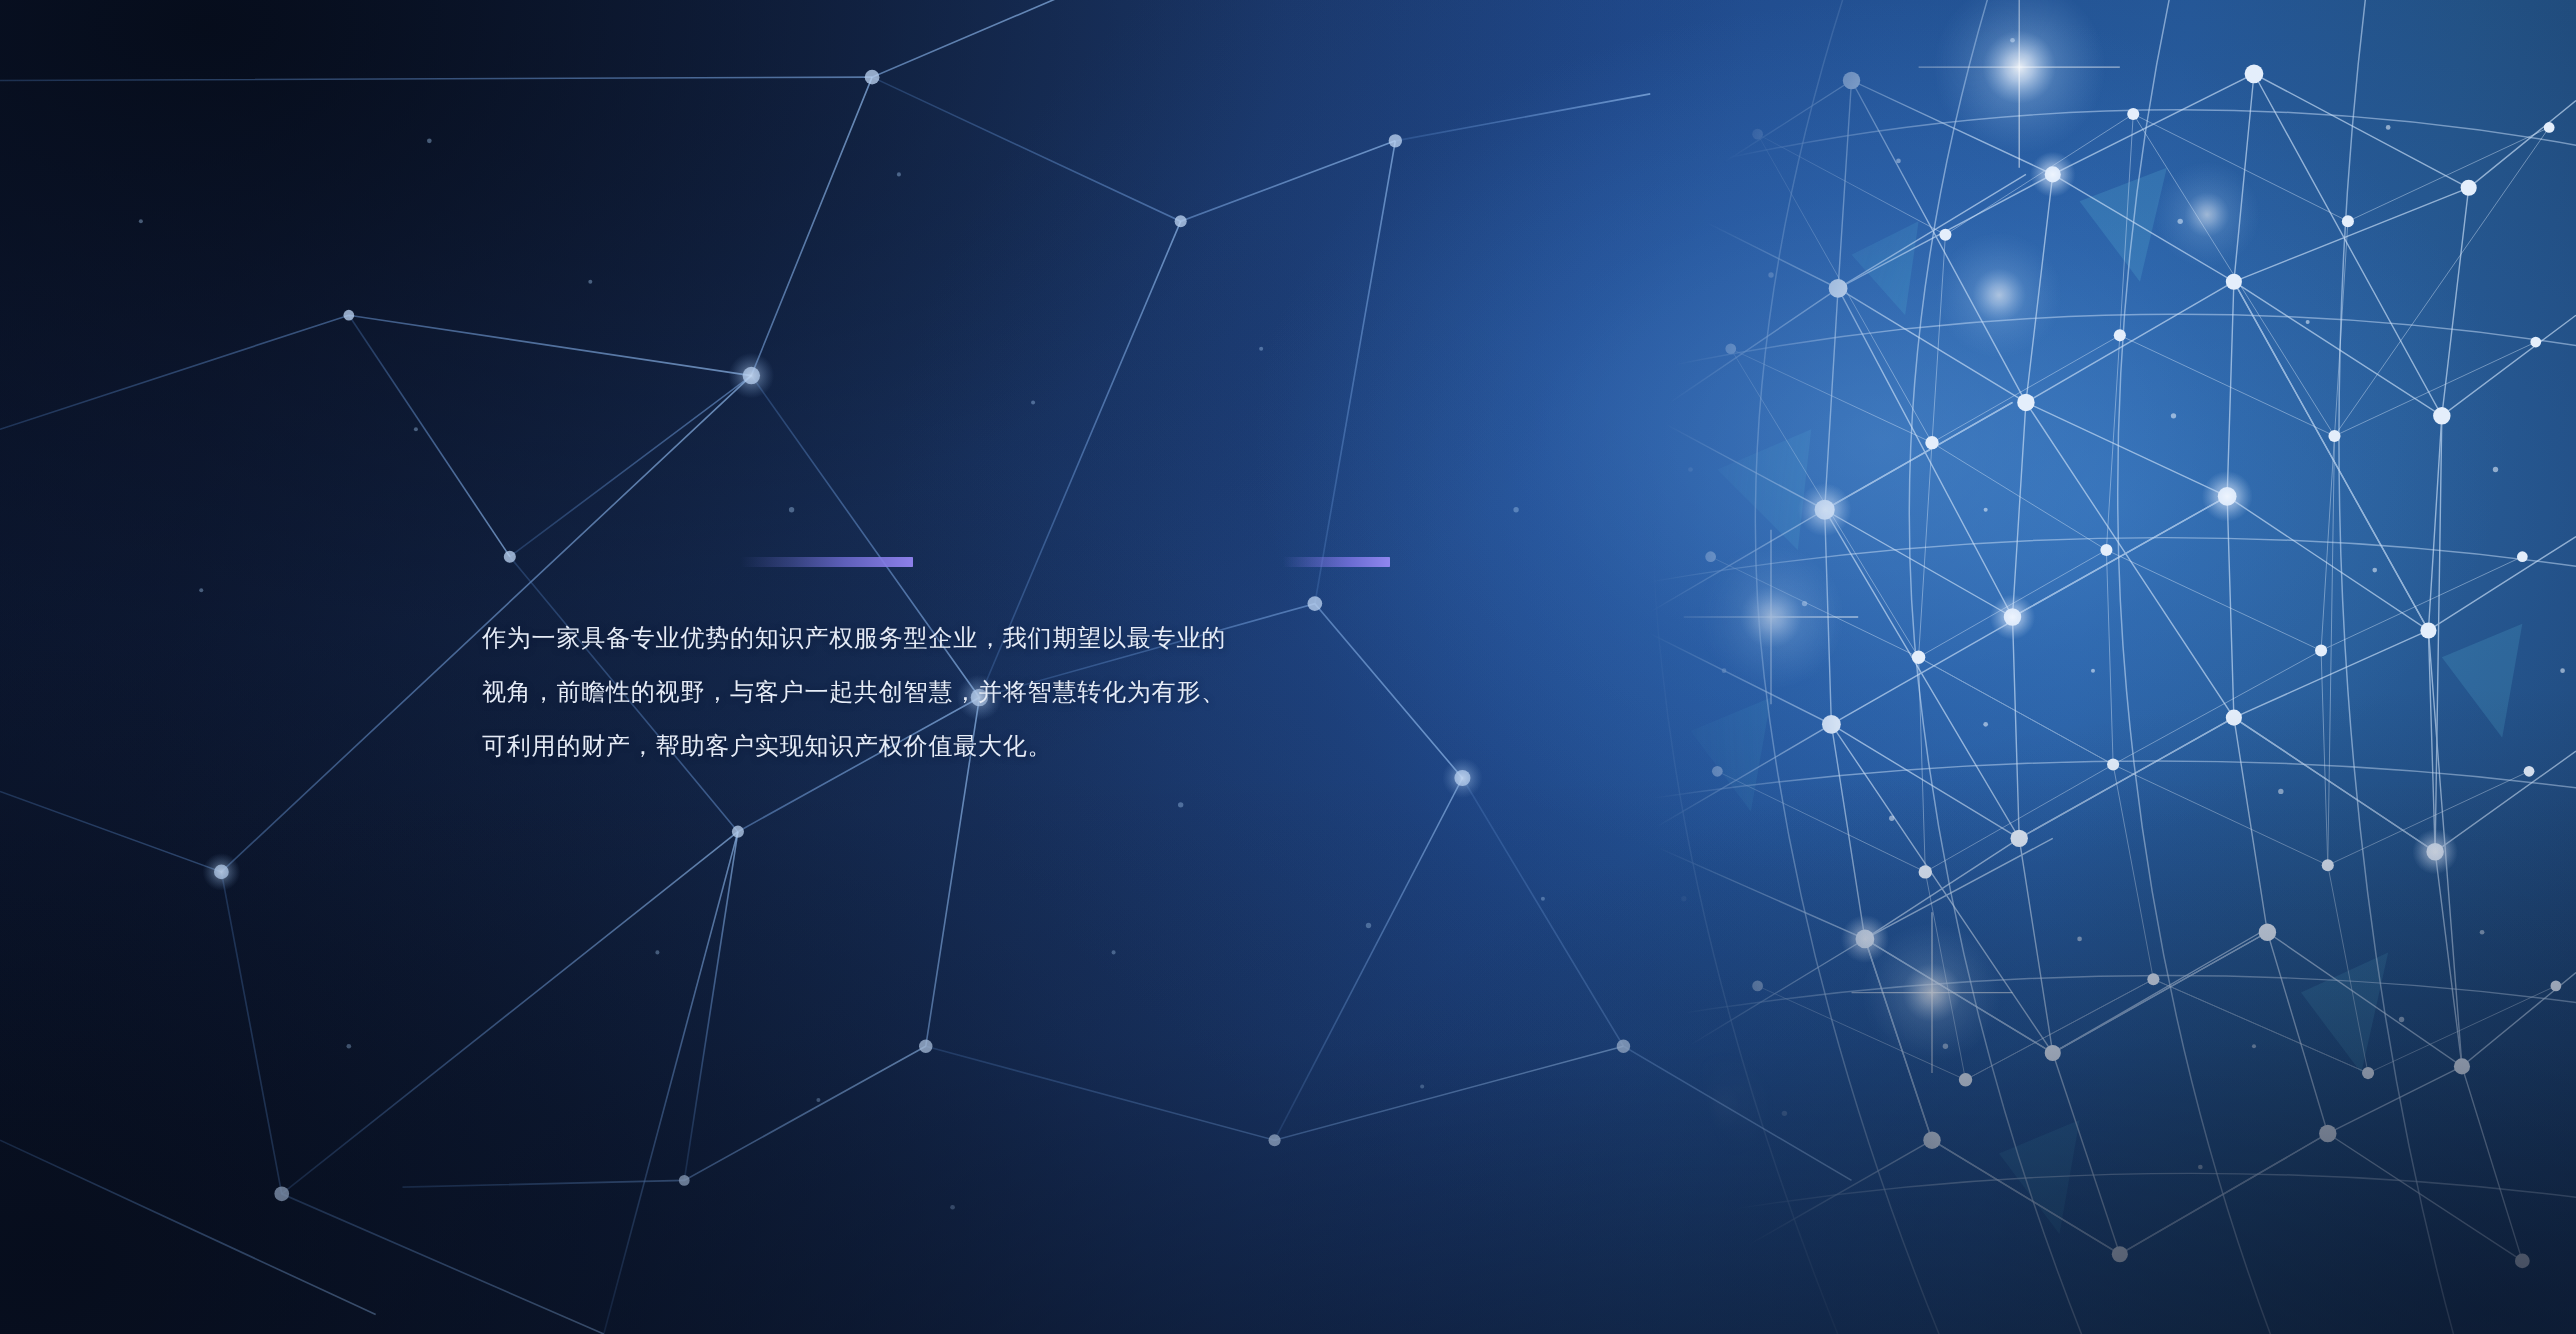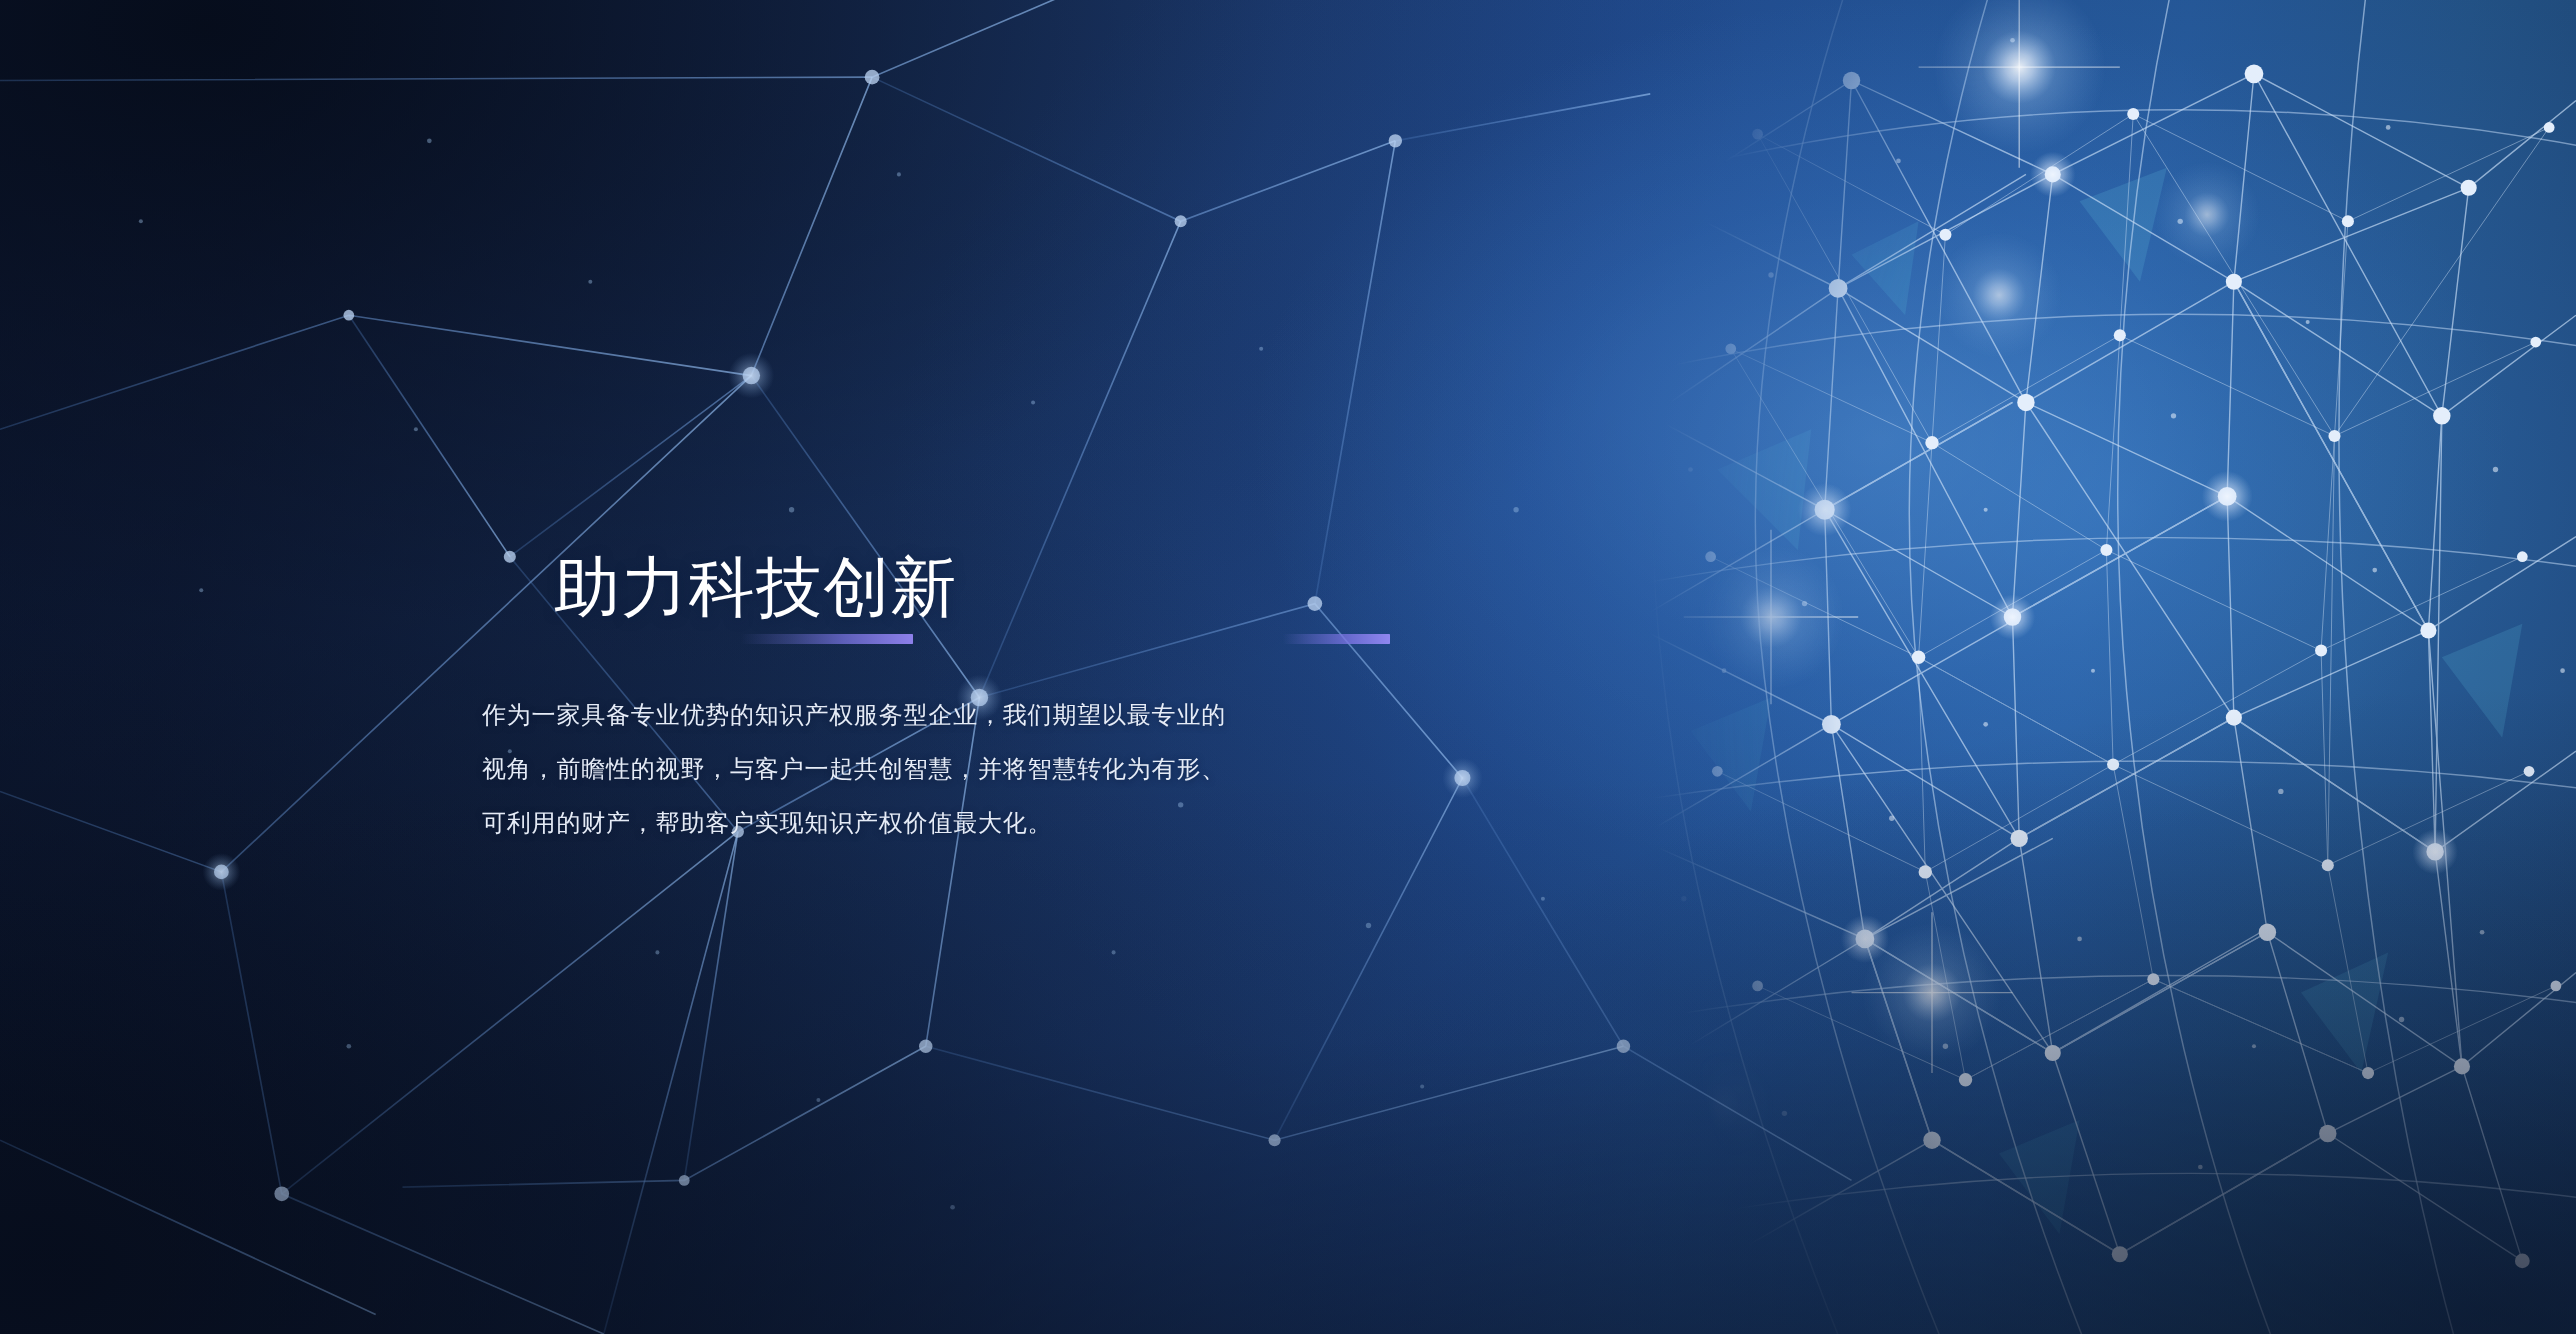--- a/index.html
+++ b/index.html
@@ -470,21 +470,20 @@
     </g>
   </svg>
 
   <div class="bg-darken-br"></div>
   <div class="bg-darken-bl"></div>
 
   <div class="text-block">
 
     <div class="headline">
       <span class="phrase-gap"></span>
-      <span>助力科技创新</span>
     </div>
 
     <div class="accents">
       <div class="accent-bar one"></div>
       <div class="accent-bar two"></div>
     </div>
 
     <p class="body-copy">作为一家具备专业优势的知识产权服务型企业，我们期望以最专业的视角，前瞻性的视野，与客户一起共创智慧，并将智慧转化为有形、可利用的财产，帮助客户实现知识产权价值最大化。</p>
 
   </div>

